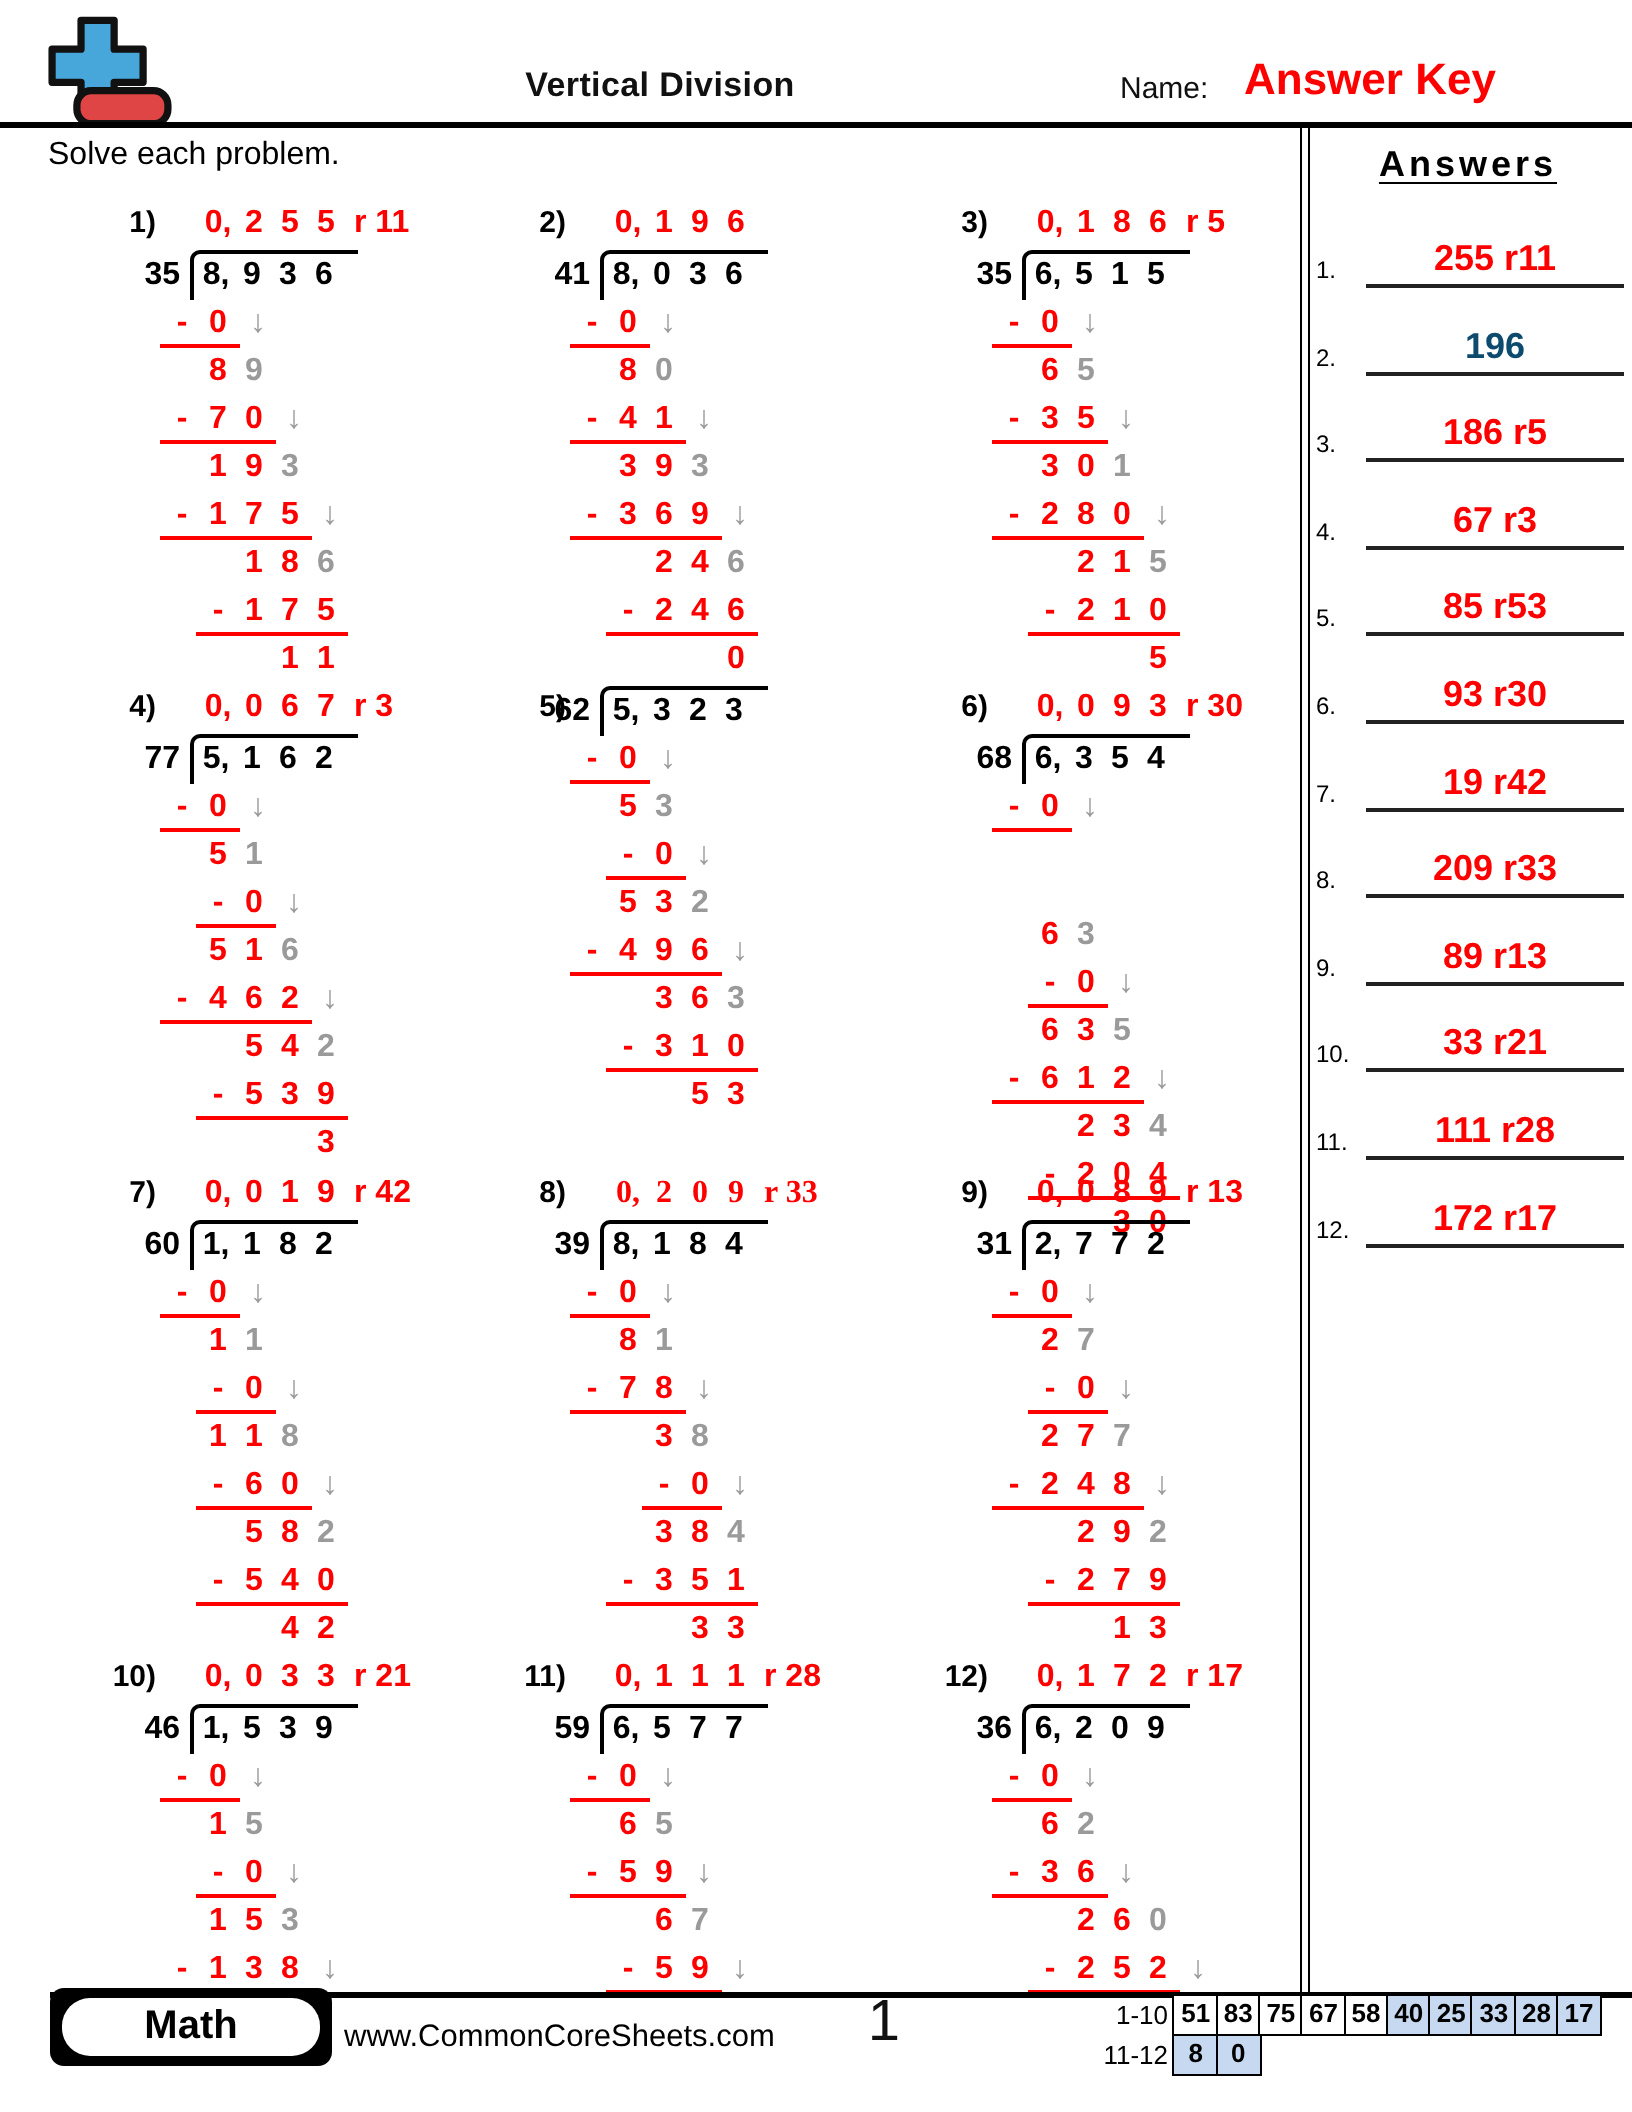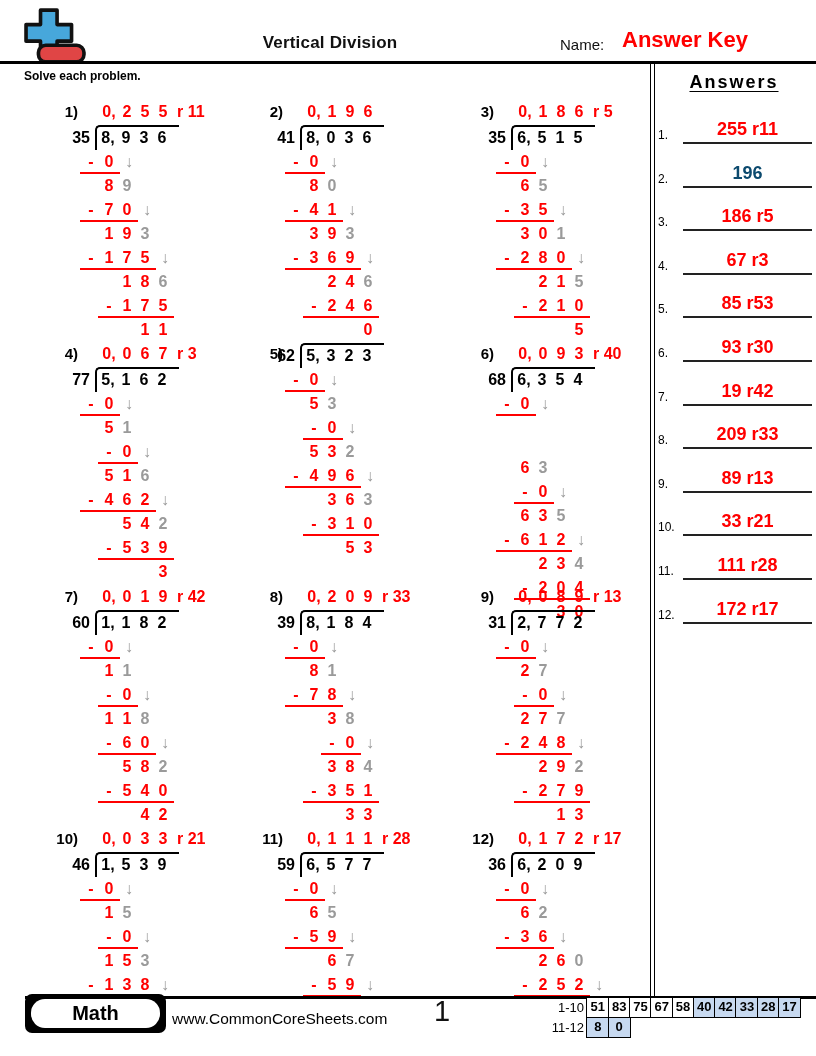--- a/index.html
+++ b/index.html
@@ -6,21 +6,21 @@
   .page{position:relative;width:816px;height:1056px;background:#fff;margin:0 auto;
         font-family:"Liberation Sans",sans-serif;overflow:hidden;color:#000;}
 
   
   .hdr-icon{position:absolute;left:20px;top:6px;width:70px;height:60px;}
   .hdr-title{position:absolute;left:170px;top:33px;width:320px;text-align:center;
              font-size:17px;font-weight:bold;color:#111;letter-spacing:.2px;}
   .hdr-name{position:absolute;left:560px;top:36px;font-size:15px;color:#111;}
   .hdr-key{position:absolute;left:622px;top:27px;font-size:22px;font-weight:bold;}
   .hdr-rule{position:absolute;left:0;top:61px;width:816px;height:3px;background:#000;}
-  .instructions{position:absolute;left:24px;top:69px;font-size:12px;font-weight:bold;}
+  .instructions{position:absolute;left:24px;top:69px;font-size:16px;font-weight:normal;}
 
   
   .vdivider{position:absolute;left:650px;top:63px;width:5px;height:935px;
             border-left:1.8px solid #000;border-right:1.8px solid #000;box-sizing:border-box;}
   .answers-title{position:absolute;left:656px;top:72px;width:156px;text-align:center;
                  font-size:18px;font-weight:bold;letter-spacing:2px;text-decoration:underline;
                  text-underline-offset:3px;}
   .ans-item{position:absolute;left:656px;width:158px;height:34px;}
   .ans-num{position:absolute;left:2px;bottom:2px;font-size:12px;color:#000;}
   .ans-line{position:absolute;left:27px;right:2px;bottom:0;border-bottom:2px solid #222;
@@ -219,21 +219,21 @@
           <div class="row" style="padding-left: 58px;"><span class="c" style="color: rgb(255, 0, 0);">5</span><span class="c" style="color: rgb(255, 0, 0);">3</span><span class="c gray" style="color: rgb(154, 154, 154);">2</span></div>
           <div class="row" style="padding-left: 38px;"><span class="ul" style="border-bottom: 2.5px solid rgb(255, 0, 0);"><span class="c" style="color: rgb(255, 0, 0);">-</span><span class="c" style="color: rgb(255, 0, 0);">4</span><span class="c" style="color: rgb(255, 0, 0);">9</span><span class="c" style="color: rgb(255, 0, 0);">6</span></span><span class="c arrow" style="color: rgb(154, 154, 154);">↓</span></div>
           <div class="row" style="padding-left: 76px;"><span class="c" style="color: rgb(255, 0, 0);">3</span><span class="c" style="color: rgb(255, 0, 0);">6</span><span class="c gray" style="color: rgb(154, 154, 154);">3</span></div>
           <div class="row" style="padding-left: 56px;"><span class="ul" style="border-bottom: 2.5px solid rgb(255, 0, 0);"><span class="c" style="color: rgb(255, 0, 0);">-</span><span class="c" style="color: rgb(255, 0, 0);">3</span><span class="c" style="color: rgb(255, 0, 0);">1</span><span class="c" style="color: rgb(255, 0, 0);">0</span></span></div>
           <div class="row" style="padding-left: 94px;"><span class="c" style="color: rgb(255, 0, 0);">5</span><span class="c" style="color: rgb(255, 0, 0);">3</span></div>
         </div>
       </div>
       <div class="problem" style="left: 446px; top: 342px;">
         <div class="pnum">6)</div>
         <div class="work">
-          <div class="row qrow" style="padding-left: 58px;"><span class="c" style="color: rgb(255, 0, 0);">0,</span><span class="c" style="color: rgb(255, 0, 0);">0</span><span class="c" style="color: rgb(255, 0, 0);">9</span><span class="c" style="color: rgb(255, 0, 0);">3</span><span class="qrem" style="color: rgb(255, 0, 0);">r 40</span></div>
+          <div class="row qrow" style="padding-left: 58px;"><span class="c" style="color: rgb(255, 0, 0);">0,</span><span class="c" style="color: rgb(255, 0, 0);">0</span><span class="c" style="color: rgb(255, 0, 0);">9</span><span class="c" style="color: rgb(255, 0, 0);">3</span><span class="qrem" style="color: rgb(255, 0, 0);">r 30</span></div>
           <div class="row drow">
             <span class="divisor">68</span>
             <span class="bracket"><span class="c" style="color: rgb(0, 0, 0);">6,</span><span class="c" style="color: rgb(0, 0, 0);">3</span><span class="c" style="color: rgb(0, 0, 0);">5</span><span class="c" style="color: rgb(0, 0, 0);">4</span></span>
           </div>
           <div class="row" style="padding-left: 38px;"><span class="ul" style="border-bottom: 2.5px solid rgb(255, 0, 0);"><span class="c" style="color: rgb(255, 0, 0);">-</span><span class="c" style="color: rgb(255, 0, 0);">0</span></span><span class="c arrow" style="color: rgb(154, 154, 154);">↓</span></div>
           <div class="row" style="padding-left: 58px; margin-top: 40px;"><span class="c" style="color: rgb(255, 0, 0);">6</span><span class="c gray" style="color: rgb(154, 154, 154);">3</span></div>
           <div class="row" style="padding-left: 56px;"><span class="ul" style="border-bottom: 2.5px solid rgb(255, 0, 0);"><span class="c" style="color: rgb(255, 0, 0);">-</span><span class="c" style="color: rgb(255, 0, 0);">0</span></span><span class="c arrow" style="color: rgb(154, 154, 154);">↓</span></div>
           <div class="row" style="padding-left: 58px;"><span class="c" style="color: rgb(255, 0, 0);">6</span><span class="c" style="color: rgb(255, 0, 0);">3</span><span class="c gray" style="color: rgb(154, 154, 154);">5</span></div>
           <div class="row" style="padding-left: 38px;"><span class="ul" style="border-bottom: 2.5px solid rgb(255, 0, 0);"><span class="c" style="color: rgb(255, 0, 0);">-</span><span class="c" style="color: rgb(255, 0, 0);">6</span><span class="c" style="color: rgb(255, 0, 0);">1</span><span class="c" style="color: rgb(255, 0, 0);">2</span></span><span class="c arrow" style="color: rgb(154, 154, 154);">↓</span></div>
           <div class="row" style="padding-left: 76px;"><span class="c" style="color: rgb(255, 0, 0);">2</span><span class="c" style="color: rgb(255, 0, 0);">3</span><span class="c gray" style="color: rgb(154, 154, 154);">4</span></div>
@@ -255,21 +255,21 @@
           <div class="row" style="padding-left: 58px;"><span class="c" style="color: rgb(255, 0, 0);">1</span><span class="c" style="color: rgb(255, 0, 0);">1</span><span class="c gray" style="color: rgb(154, 154, 154);">8</span></div>
           <div class="row" style="padding-left: 56px;"><span class="ul" style="border-bottom: 2.5px solid rgb(255, 0, 0);"><span class="c" style="color: rgb(255, 0, 0);">-</span><span class="c" style="color: rgb(255, 0, 0);">6</span><span class="c" style="color: rgb(255, 0, 0);">0</span></span><span class="c arrow" style="color: rgb(154, 154, 154);">↓</span></div>
           <div class="row" style="padding-left: 76px;"><span class="c" style="color: rgb(255, 0, 0);">5</span><span class="c" style="color: rgb(255, 0, 0);">8</span><span class="c gray" style="color: rgb(154, 154, 154);">2</span></div>
           <div class="row" style="padding-left: 56px;"><span class="ul" style="border-bottom: 2.5px solid rgb(255, 0, 0);"><span class="c" style="color: rgb(255, 0, 0);">-</span><span class="c" style="color: rgb(255, 0, 0);">5</span><span class="c" style="color: rgb(255, 0, 0);">4</span><span class="c" style="color: rgb(255, 0, 0);">0</span></span></div>
           <div class="row" style="padding-left: 94px;"><span class="c" style="color: rgb(255, 0, 0);">4</span><span class="c" style="color: rgb(255, 0, 0);">2</span></div>
         </div>
       </div>
       <div class="problem" style="left: 235px; top: 585px;">
         <div class="pnum">8)</div>
         <div class="work">
-          <div class="row qrow" style="padding-left: 58px;"><span class="c" style="color: rgb(255, 0, 0);">0,</span><span class="c" style="color: rgb(255, 0, 0);">2</span><span class="c" style="color: rgb(255, 0, 0);">0</span><span class="c" style="color: rgb(255, 0, 0);">9</span><span class="qrem" style="color: rgb(255, 0, 0);">r 33</span></div>
+          <div class="row qrow" style="padding-left: 58px; font-family: Liberation Serif, serif;"><span class="c" style="color: rgb(255, 0, 0);">0,</span><span class="c" style="color: rgb(255, 0, 0);">2</span><span class="c" style="color: rgb(255, 0, 0);">0</span><span class="c" style="color: rgb(255, 0, 0);">9</span><span class="qrem" style="color: rgb(255, 0, 0);">r 33</span></div>
           <div class="row drow">
             <span class="divisor">39</span>
             <span class="bracket"><span class="c" style="color: rgb(0, 0, 0);">8,</span><span class="c" style="color: rgb(0, 0, 0);">1</span><span class="c" style="color: rgb(0, 0, 0);">8</span><span class="c" style="color: rgb(0, 0, 0);">4</span></span>
           </div>
           <div class="row" style="padding-left: 38px;"><span class="ul" style="border-bottom: 2.5px solid rgb(255, 0, 0);"><span class="c" style="color: rgb(255, 0, 0);">-</span><span class="c" style="color: rgb(255, 0, 0);">0</span></span><span class="c arrow" style="color: rgb(154, 154, 154);">↓</span></div>
           <div class="row" style="padding-left: 58px;"><span class="c" style="color: rgb(255, 0, 0);">8</span><span class="c gray" style="color: rgb(154, 154, 154);">1</span></div>
           <div class="row" style="padding-left: 38px;"><span class="ul" style="border-bottom: 2.5px solid rgb(255, 0, 0);"><span class="c" style="color: rgb(255, 0, 0);">-</span><span class="c" style="color: rgb(255, 0, 0);">7</span><span class="c" style="color: rgb(255, 0, 0);">8</span></span><span class="c arrow" style="color: rgb(154, 154, 154);">↓</span></div>
           <div class="row" style="padding-left: 76px;"><span class="c" style="color: rgb(255, 0, 0);">3</span><span class="c gray" style="color: rgb(154, 154, 154);">8</span></div>
           <div class="row" style="padding-left: 74px;"><span class="ul" style="border-bottom: 2.5px solid rgb(255, 0, 0);"><span class="c" style="color: rgb(255, 0, 0);">-</span><span class="c" style="color: rgb(255, 0, 0);">0</span></span><span class="c arrow" style="color: rgb(154, 154, 154);">↓</span></div>
           <div class="row" style="padding-left: 76px;"><span class="c" style="color: rgb(255, 0, 0);">3</span><span class="c" style="color: rgb(255, 0, 0);">8</span><span class="c gray" style="color: rgb(154, 154, 154);">4</span></div>
@@ -354,21 +354,21 @@
   <div class="pagenum">1</div>
   <div id="scoregrid">
       <div class="score-row" style="top: 996.5px;">
         <div class="score-label">1-10</div>
         <div class="score-cell">51</div>
         <div class="score-cell">83</div>
         <div class="score-cell">75</div>
         <div class="score-cell">67</div>
         <div class="score-cell">58</div>
         <div class="score-cell" style="background: rgb(199, 217, 240);">40</div>
-        <div class="score-cell" style="background: rgb(199, 217, 240);">42</div>
+        <div class="score-cell" style="background: rgb(199, 217, 240);">25</div>
         <div class="score-cell" style="background: rgb(199, 217, 240);">33</div>
         <div class="score-cell" style="background: rgb(199, 217, 240);">28</div>
         <div class="score-cell" style="background: rgb(199, 217, 240);">17</div>
       </div>
       <div class="score-row" style="top: 1016.6px;">
         <div class="score-label">11-12</div>
         <div class="score-cell" style="background: rgb(199, 217, 240);">8</div>
         <div class="score-cell" style="background: rgb(199, 217, 240);">0</div>
       </div>
     </div>

